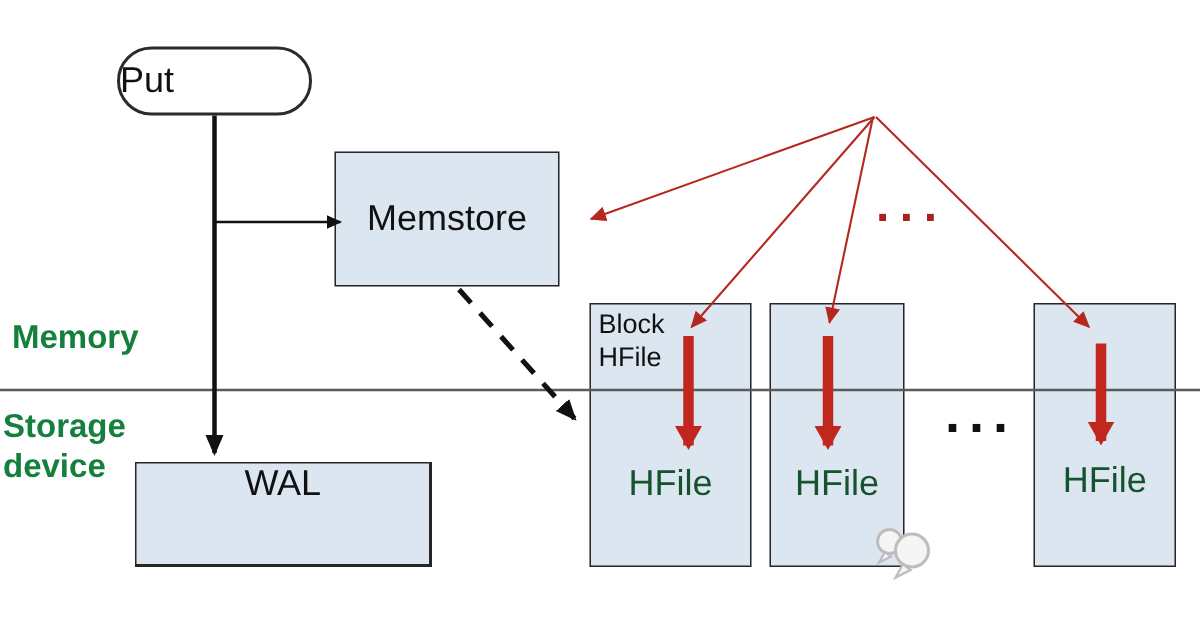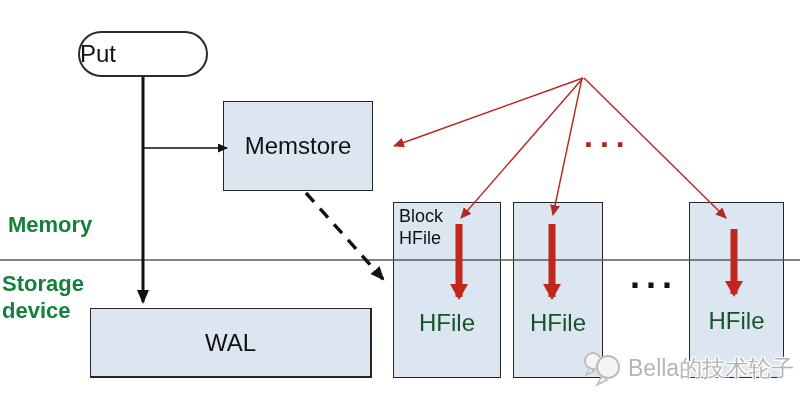--- a/index.html
+++ b/index.html
@@ -15,22 +15,22 @@
   }
   #put-node{left:78px;top:31px;width:130px;height:46px;border:2px solid #2b2b2b;}
   #get-node{left:518px;top:28px;width:129px;height:49px;border:2px solid #b0453c;color:#c22418;}
   
   .box{
     position:absolute;background:#dce6f1;border:1.5px solid #262626;
     box-sizing:border-box;z-index:1;color:#111;
   }
   #memstore-node{left:223px;top:101px;width:150px;height:90px;
     display:flex;align-items:center;justify-content:center;font-size:24px;}
-  #wal-node{left:90px;top:308px;width:282px;height:70px;
-    display:flex;align-items:center;justify-content:center;font-size:24px;
+  #wal-node{left:90px;top:308px;width:198px;height:70px;
+    display:flex;justify-content:center;font-size:24px;
     border-bottom-width:2.5px;border-right-width:2px;}
   #hfile1-node{left:393px;top:202px;width:108px;height:176px;}
   #hfile2-node{left:513px;top:202px;width:90px;height:176px;}
   #hfile3-node{left:689px;top:202px;width:95px;height:176px;}
   .hfile-label{
     position:absolute;left:0;top:106px;width:100%;text-align:center;
     font-size:24px;color:#14532d;
   }
   .block-index{
     position:absolute;left:5px;top:2px;font-size:18px;line-height:22px;color:#111;
@@ -136,16 +136,15 @@
 
   <div id="watermark">
     <svg width="42" height="44" viewBox="0 0 42 44">
       <g fill="#f5f5f5" stroke="#bdbdbd" stroke-width="2">
         <circle cx="12" cy="15" r="8"></circle>
         <path d="M9,22 L5,29 L13,25 Z" stroke-width="1.5"></path>
         <circle cx="27" cy="21" r="11"></circle>
         <path d="M21,30 L16,39 L26,34 Z" stroke-width="1.5"></path>
       </g>
     </svg>
-    <span id="watermark-text">Bella的技术轮子</span>
   </div>
 
 </div>
 
 </body></html>

